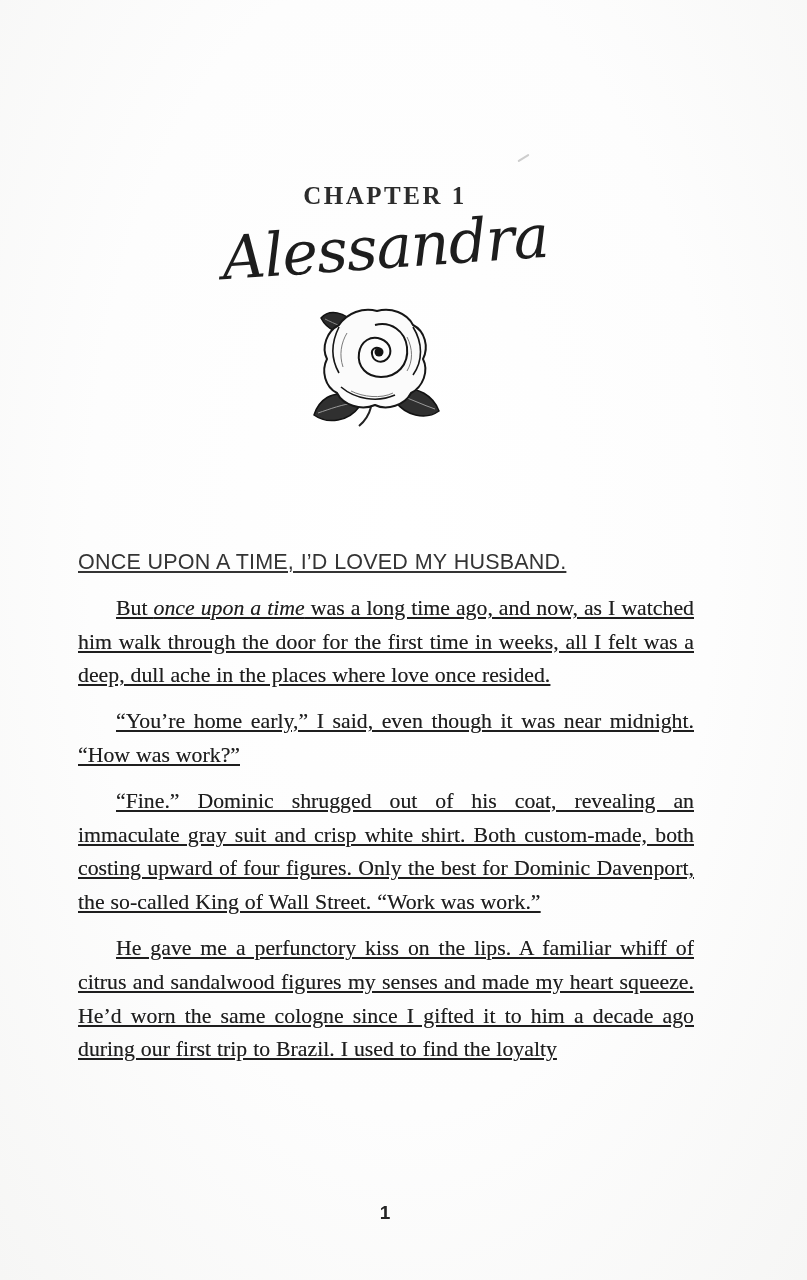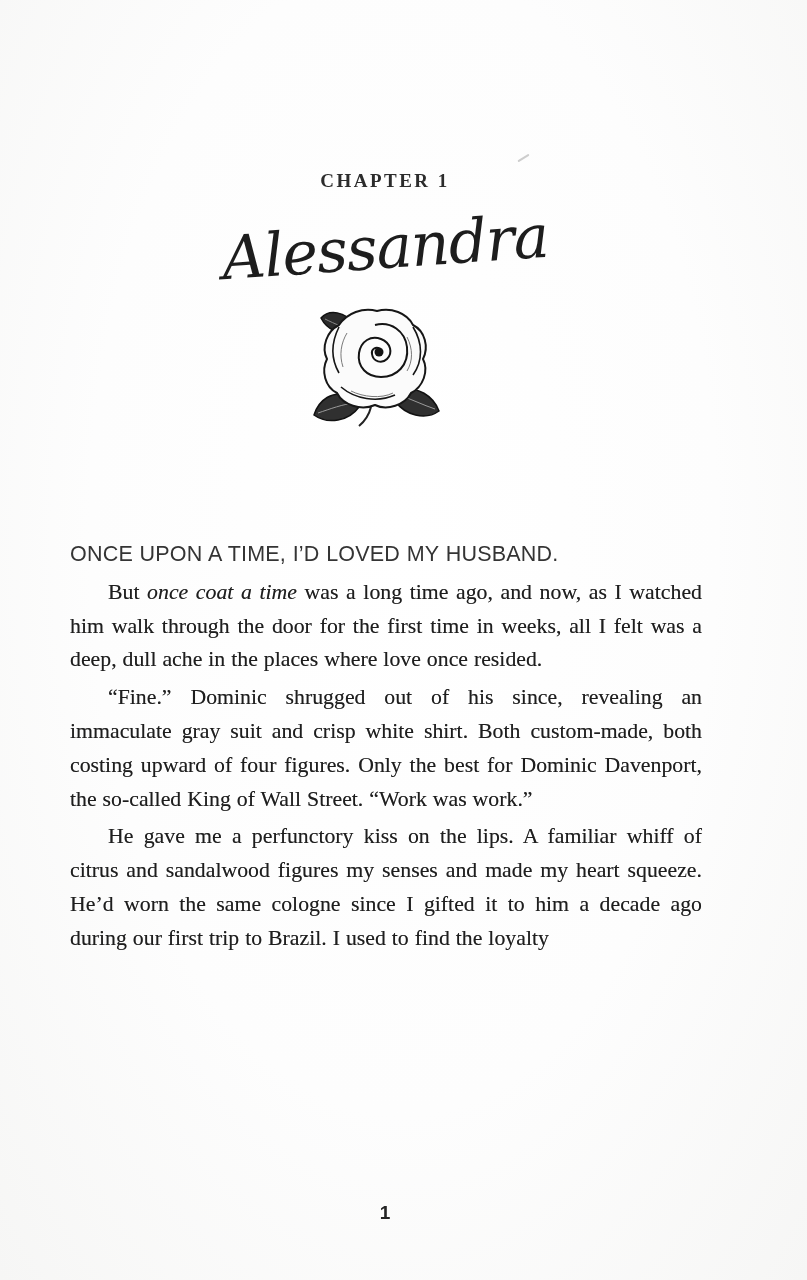--- a/index.html
+++ b/index.html
@@ -6,24 +6,24 @@
   .sheet {
     position:relative;
     width:807px; height:1280px;
     margin:0 auto;
     background:radial-gradient(ellipse at 50% 42%, #ffffff 0%, #fdfdfd 55%, #f6f6f5 100%);
     overflow:hidden;
     font-family:"Liberation Serif", serif;
   }
   .center-band { position:absolute; left:0; width:770px; text-align:center; }
   .chapter-label {
-    top:170px;
+    top:182px;
     font-family:"Liberation Serif", serif;
     font-weight:700;
-    font-size:19px;
+    font-size:25px;
     letter-spacing:2.5px;
     color:#2c2c2c;
   }
   .chapter-title {
     top:212px;
     font-family:"DejaVu Serif", serif;
     font-style:italic;
     font-size:60px;
     color:#1d1d1d;
     transform:rotate(-4deg);
@@ -43,21 +43,21 @@
   }
   .opening-line {
     font-family:"Liberation Sans", sans-serif;
     font-size:21.5px;
     letter-spacing:0.2px;
     color:#343434;
     text-shadow:none;
     margin:0 0 4px 0;
     text-align:left;
   }
-  .body-text p { margin:4px; }
+  .body-text p { margin:12px;text-decoration:underline; }
   .body-text p.indent { text-indent:38px; }
   .body-text .em { font-style:italic; }
   .page-num {
     top:1202px;
     font-family:"Liberation Sans", sans-serif;
     font-weight:700;
     font-size:19px;
     color:#242424;
   }
   .scratch-mark {
@@ -104,22 +104,23 @@
 
       <path d="M36 32 C30 42 28 54 32 66" stroke="#7a7a7a" stroke-width="1" fill="none"></path>
       <path d="M96 36 C102 48 102 60 96 70" stroke="#7a7a7a" stroke-width="1" fill="none"></path>
       <path d="M40 90 C52 96 70 98 82 92" stroke="#7a7a7a" stroke-width="1" fill="none"></path>
     </svg>
   </div>
 
   <div class="body-text">
     <p class="opening-line">ONCE UPON A TIME, I’D LOVED MY HUSBAND.</p>
 
-      <p class="indent"><span>But </span><span class="em">once coat a time</span><span> was a long time ago, and now, as I watched him walk through the door for the first time in weeks, all I felt was a deep, dull ache in the places where love once resided.</span></p>
-      <p class="indent"><span>“Fine.” Dominic shrugged out of his since, revealing an immaculate gray suit and crisp white shirt. Both custom-made, both costing upward of four figures. Only the best for Dominic Davenport, the so-called King of Wall Street. “Work was work.”</span></p>
+      <p class="indent"><span>But </span><span class="em">once upon a time</span><span> was a long time ago, and now, as I watched him walk through the door for the first time in weeks, all I felt was a deep, dull ache in the places where love once resided.</span></p>
+      <p class="indent"><span>“You’re home early,” I said, even though it was near midnight. “How was work?”</span></p>
+      <p class="indent"><span>“Fine.” Dominic shrugged out of his coat, revealing an immaculate gray suit and crisp white shirt. Both custom-made, both costing upward of four figures. Only the best for Dominic Davenport, the so-called King of Wall Street. “Work was work.”</span></p>
       <p class="indent"><span>He gave me a perfunctory kiss on the lips. A familiar whiff of citrus and sandalwood figures my senses and made my heart squeeze. He’d worn the same cologne since I gifted it to him a decade ago during our first trip to Brazil. I used to find the loyalty</span></p>
     </div>
 
   <div class="center-band page-num">1</div>
 
   <div class="scratch-mark"></div>
 
 </div>
 
 </body></html>

